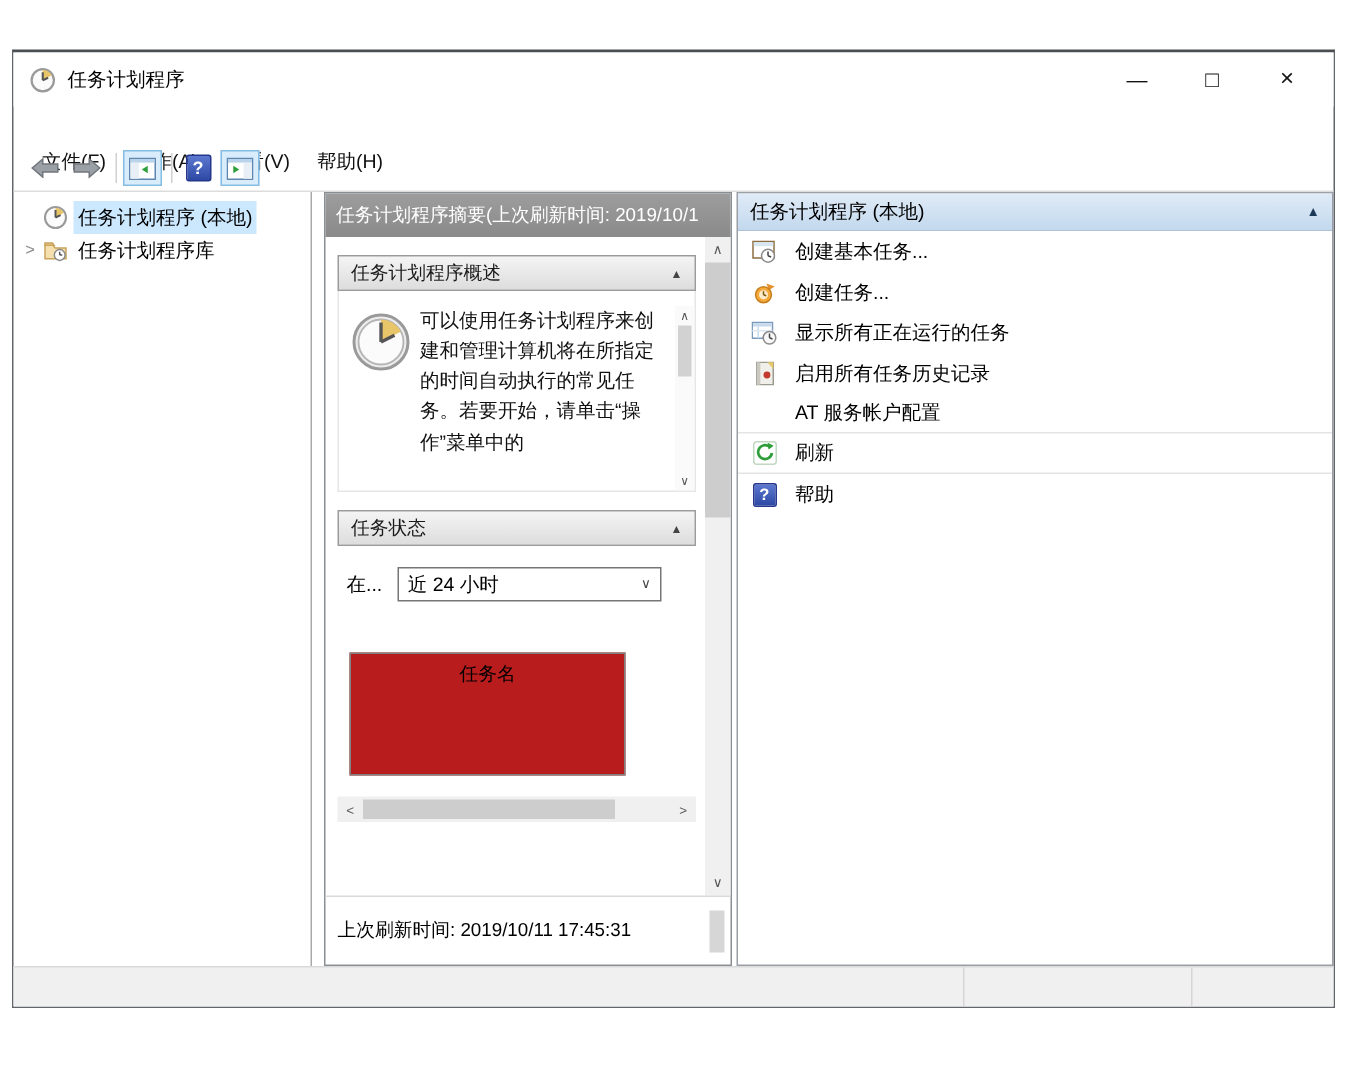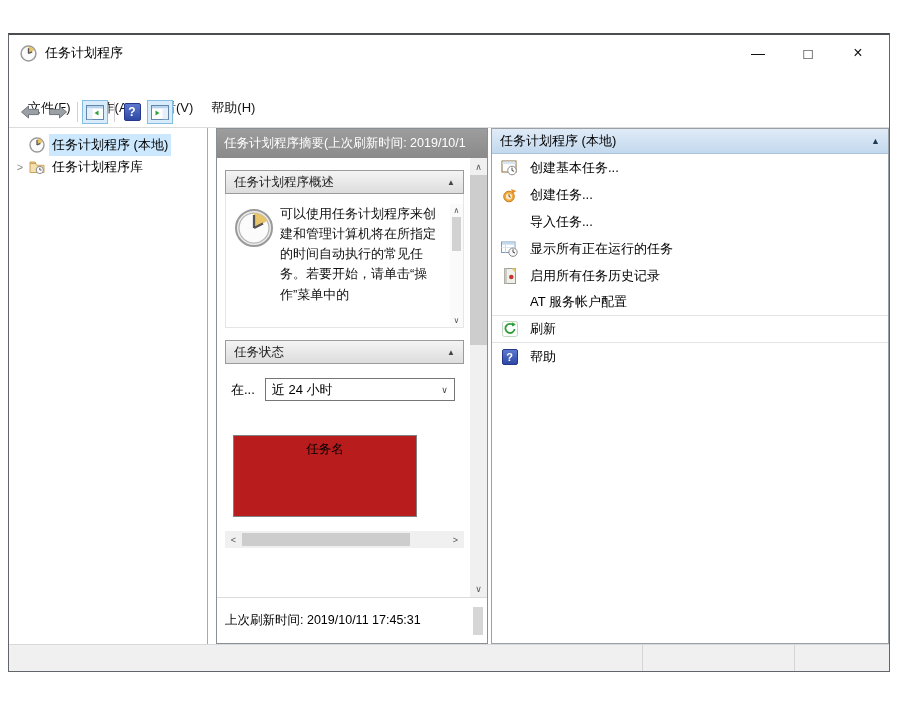--- a/index.html
+++ b/index.html
@@ -57,21 +57,21 @@
   .overview-text { flex:1 1 auto; font-size:13px; line-height:1.55; color:#111; overflow:hidden; }
   .inner-scroll { width:13px; flex:0 0 auto; display:flex; flex-direction:column; align-items:center; font-size:8px; color:#555; background:#fafafa; margin-left:2px; }
   .inner-scroll .arr { height:13px; display:flex; align-items:center; justify-content:center; }
   .inner-scroll .thumb { width:9px; height:34px; background:#d2d2d2; }
   .inner-scroll .track { flex:1 1 auto; }
 
   .status-section { margin-top:12px; }
   .status-body { padding:14px 2px 0 6px; }
   .filter-row { display:flex; align-items:center; }
   .filter-label { font-size:13px; margin-right:10px; }
-  .dropdown { width:190px; height:23px; border:1px solid #767676; background:#fff; display:flex; align-items:center; padding:0 6px; font-size:13px; }
+  .dropdown { width:176px; height:23px; border:1px solid #767676; background:#fff; display:flex; align-items:center; padding:0 6px; font-size:13px; }
   .dropdown .chev { margin-left:auto; font-size:9px; color:#444; }
   .summary-line { margin-top:14px; font-size:13px; white-space:nowrap; overflow:hidden; }
   .task-table { margin:34px 0 0 2px; width:184px; height:82px; border:1px solid #808080; background:#b91c1c; padding:5px 7px; font-size:12.5px;text-align:center; }
 
   .hscroll { margin-top:14px; height:17px; background:#f0f0f0; display:flex; align-items:center; font-size:9px; color:#555; }
   .hscroll .arr { width:17px; text-align:center; }
   .hscroll .thumb { height:13px; background:#cdcdcd; width:168px; }
   .hscroll .track { flex:1 1 auto; }
 
   .mid-bottom { flex:0 0 auto; height:46px; border-top:1px solid #dadada; display:flex; align-items:center; padding:0 4px 0 8px; font-size:12.5px; white-space:nowrap; }
@@ -279,24 +279,20 @@
             <path d="M9 2 L14.5 4 L10.5 6.5 Z" fill="#e8912c"></path>
             <circle cx="7" cy="9.5" r="5.3" fill="#f5a93b" stroke="#c77f1e"></circle>
             <circle cx="7" cy="9.5" r="3" fill="#fdeccb"></circle>
             <line x1="7" y1="9.5" x2="7" y2="7.2" stroke="#7a5510"></line>
             <line x1="7" y1="9.5" x2="8.8" y2="10.2" stroke="#7a5510"></line>
           </svg>
         </span>
         <span>创建任务...</span>
       </div>
 
-      <div class="action-item">
-        <span class="ico"></span>
-        <span>导入任务...</span>
-      </div>
 
       <div class="action-item">
         <span class="ico">
           <svg width="17" height="16" viewBox="0 0 17 16">
             <rect x="0.5" y="1" width="13.5" height="10.5" fill="#ffffff" stroke="#7b9bbd"></rect>
             <rect x="1" y="1.5" width="12.5" height="2.2" fill="#c7d9ec"></rect>
             <line x1="4.5" y1="3.7" x2="4.5" y2="11.5" stroke="#c7d9ec"></line>
             <line x1="0.5" y1="6.5" x2="14" y2="6.5" stroke="#dde7f1"></line>
             <circle cx="12" cy="11.2" r="4.2" fill="#f8f8f8" stroke="#8a8a8a"></circle>
             <line x1="12" y1="11.2" x2="12" y2="8.4" stroke="#444"></line>

